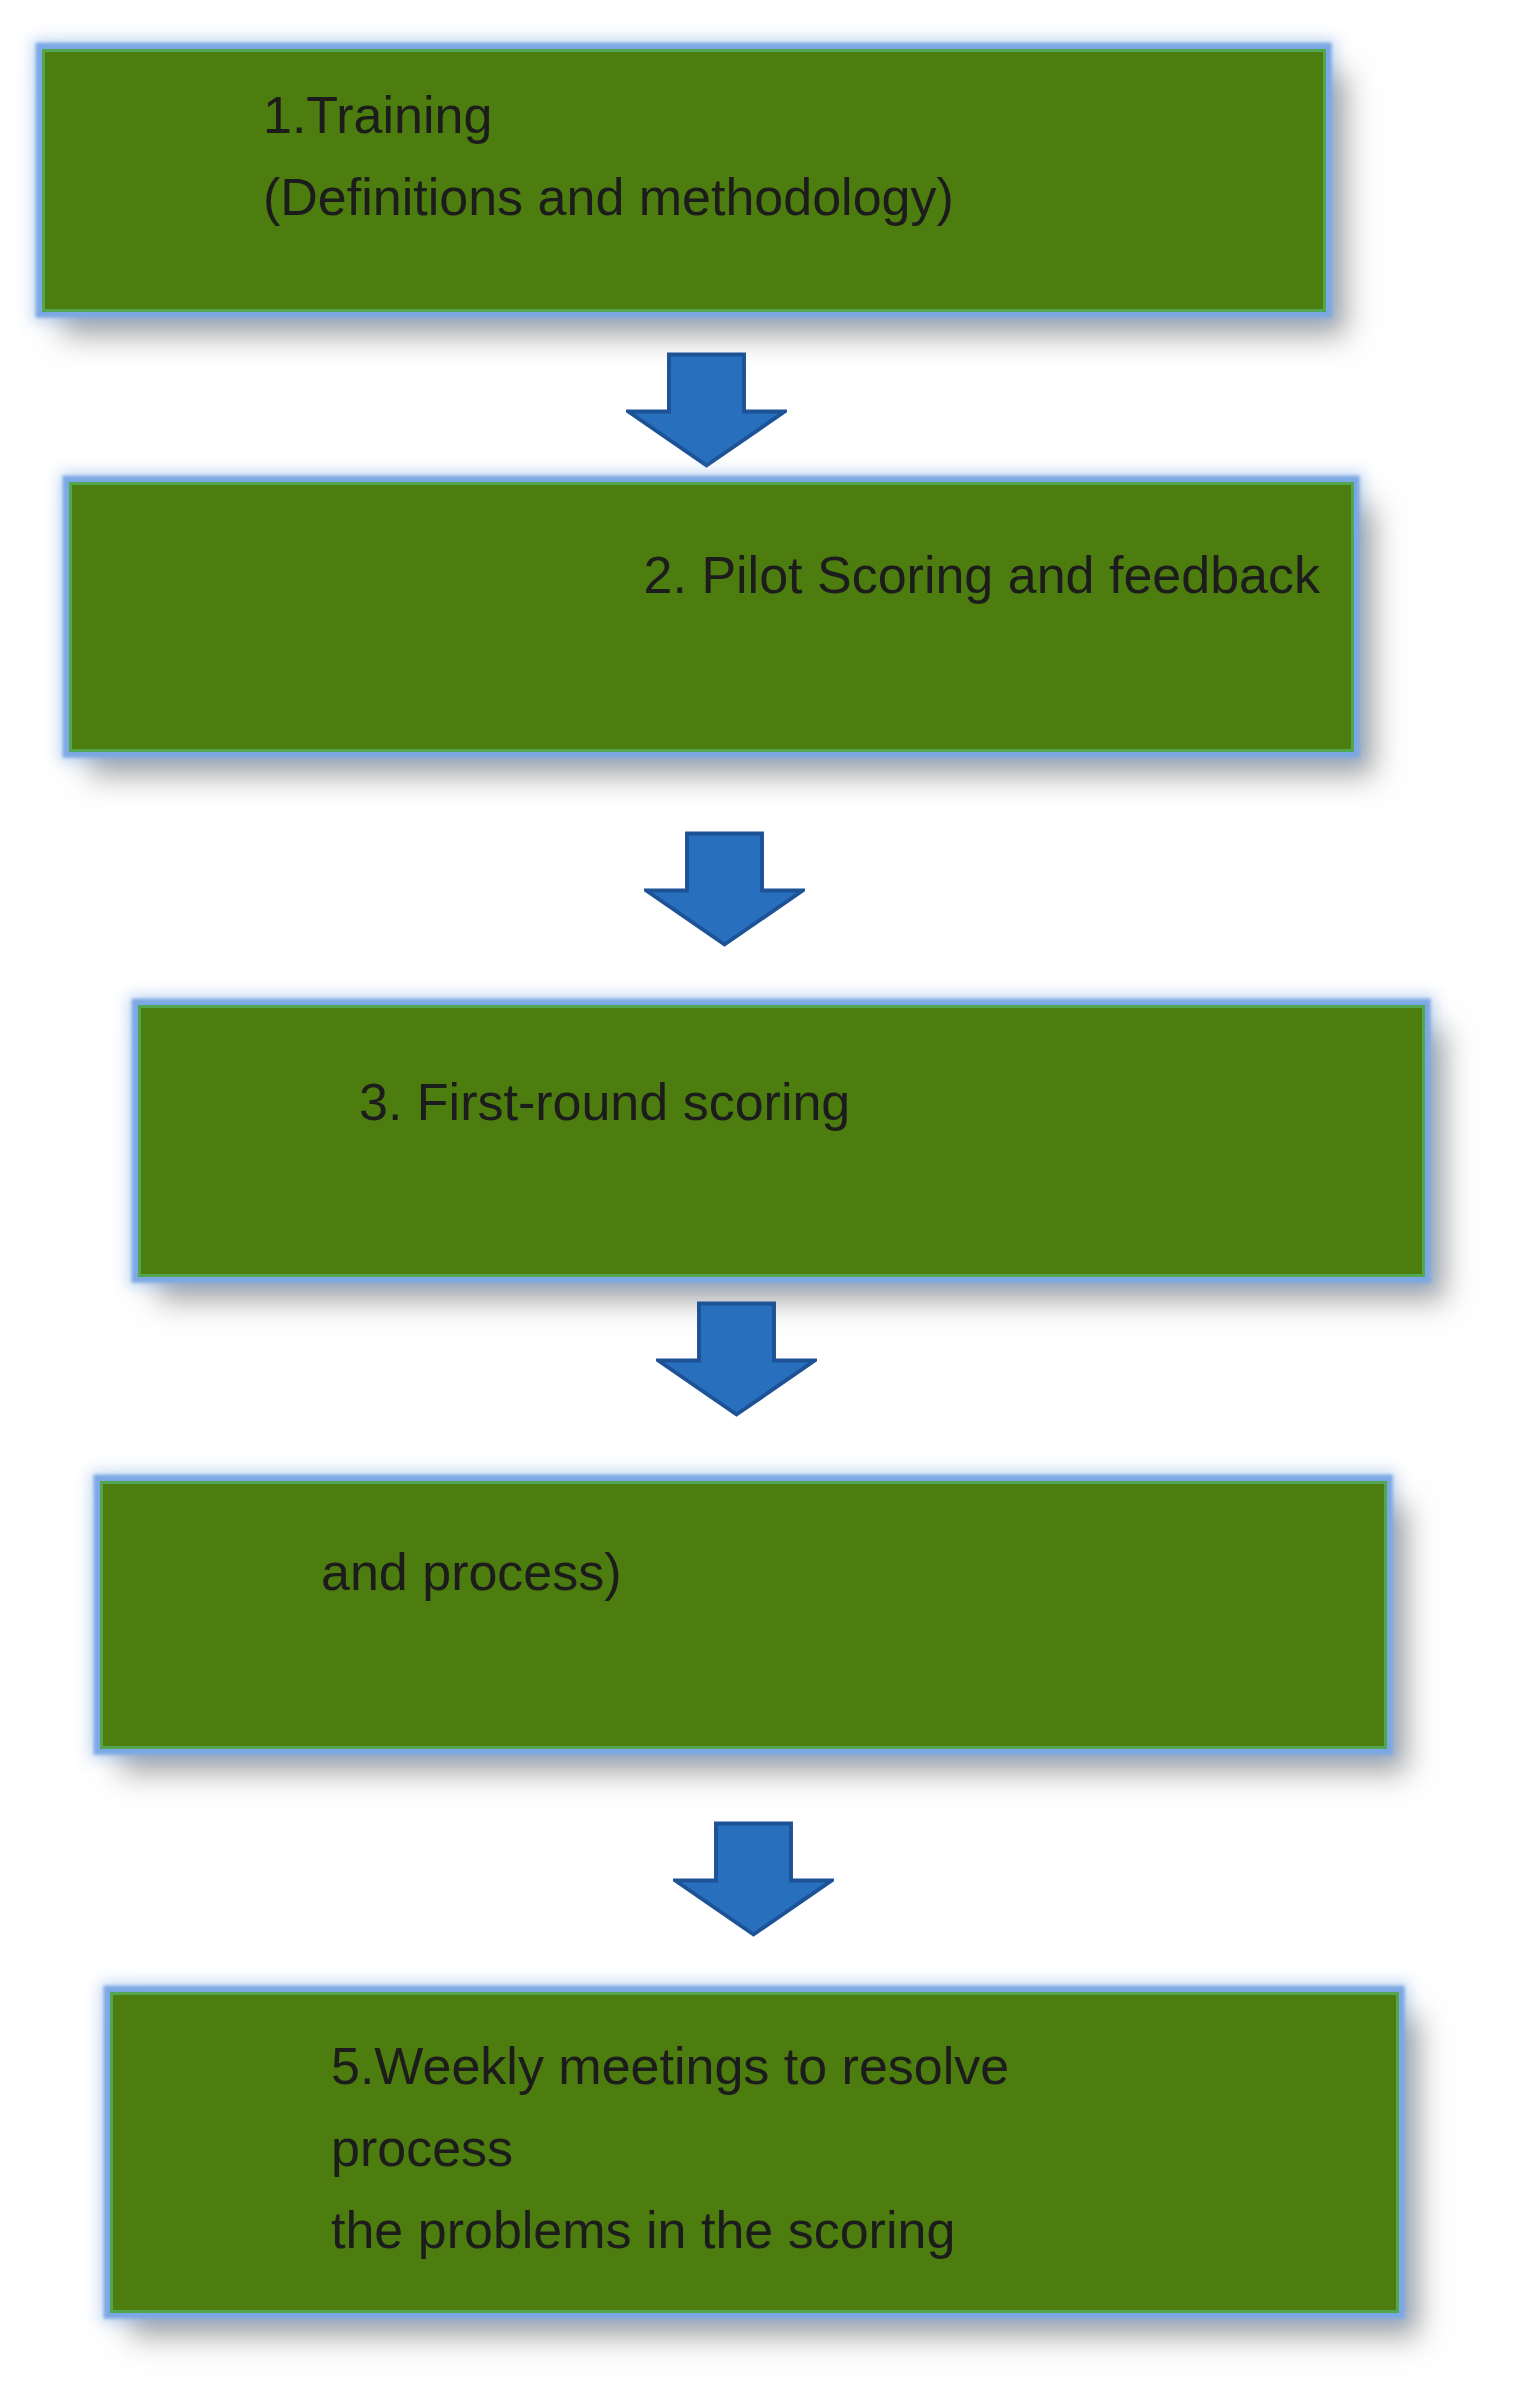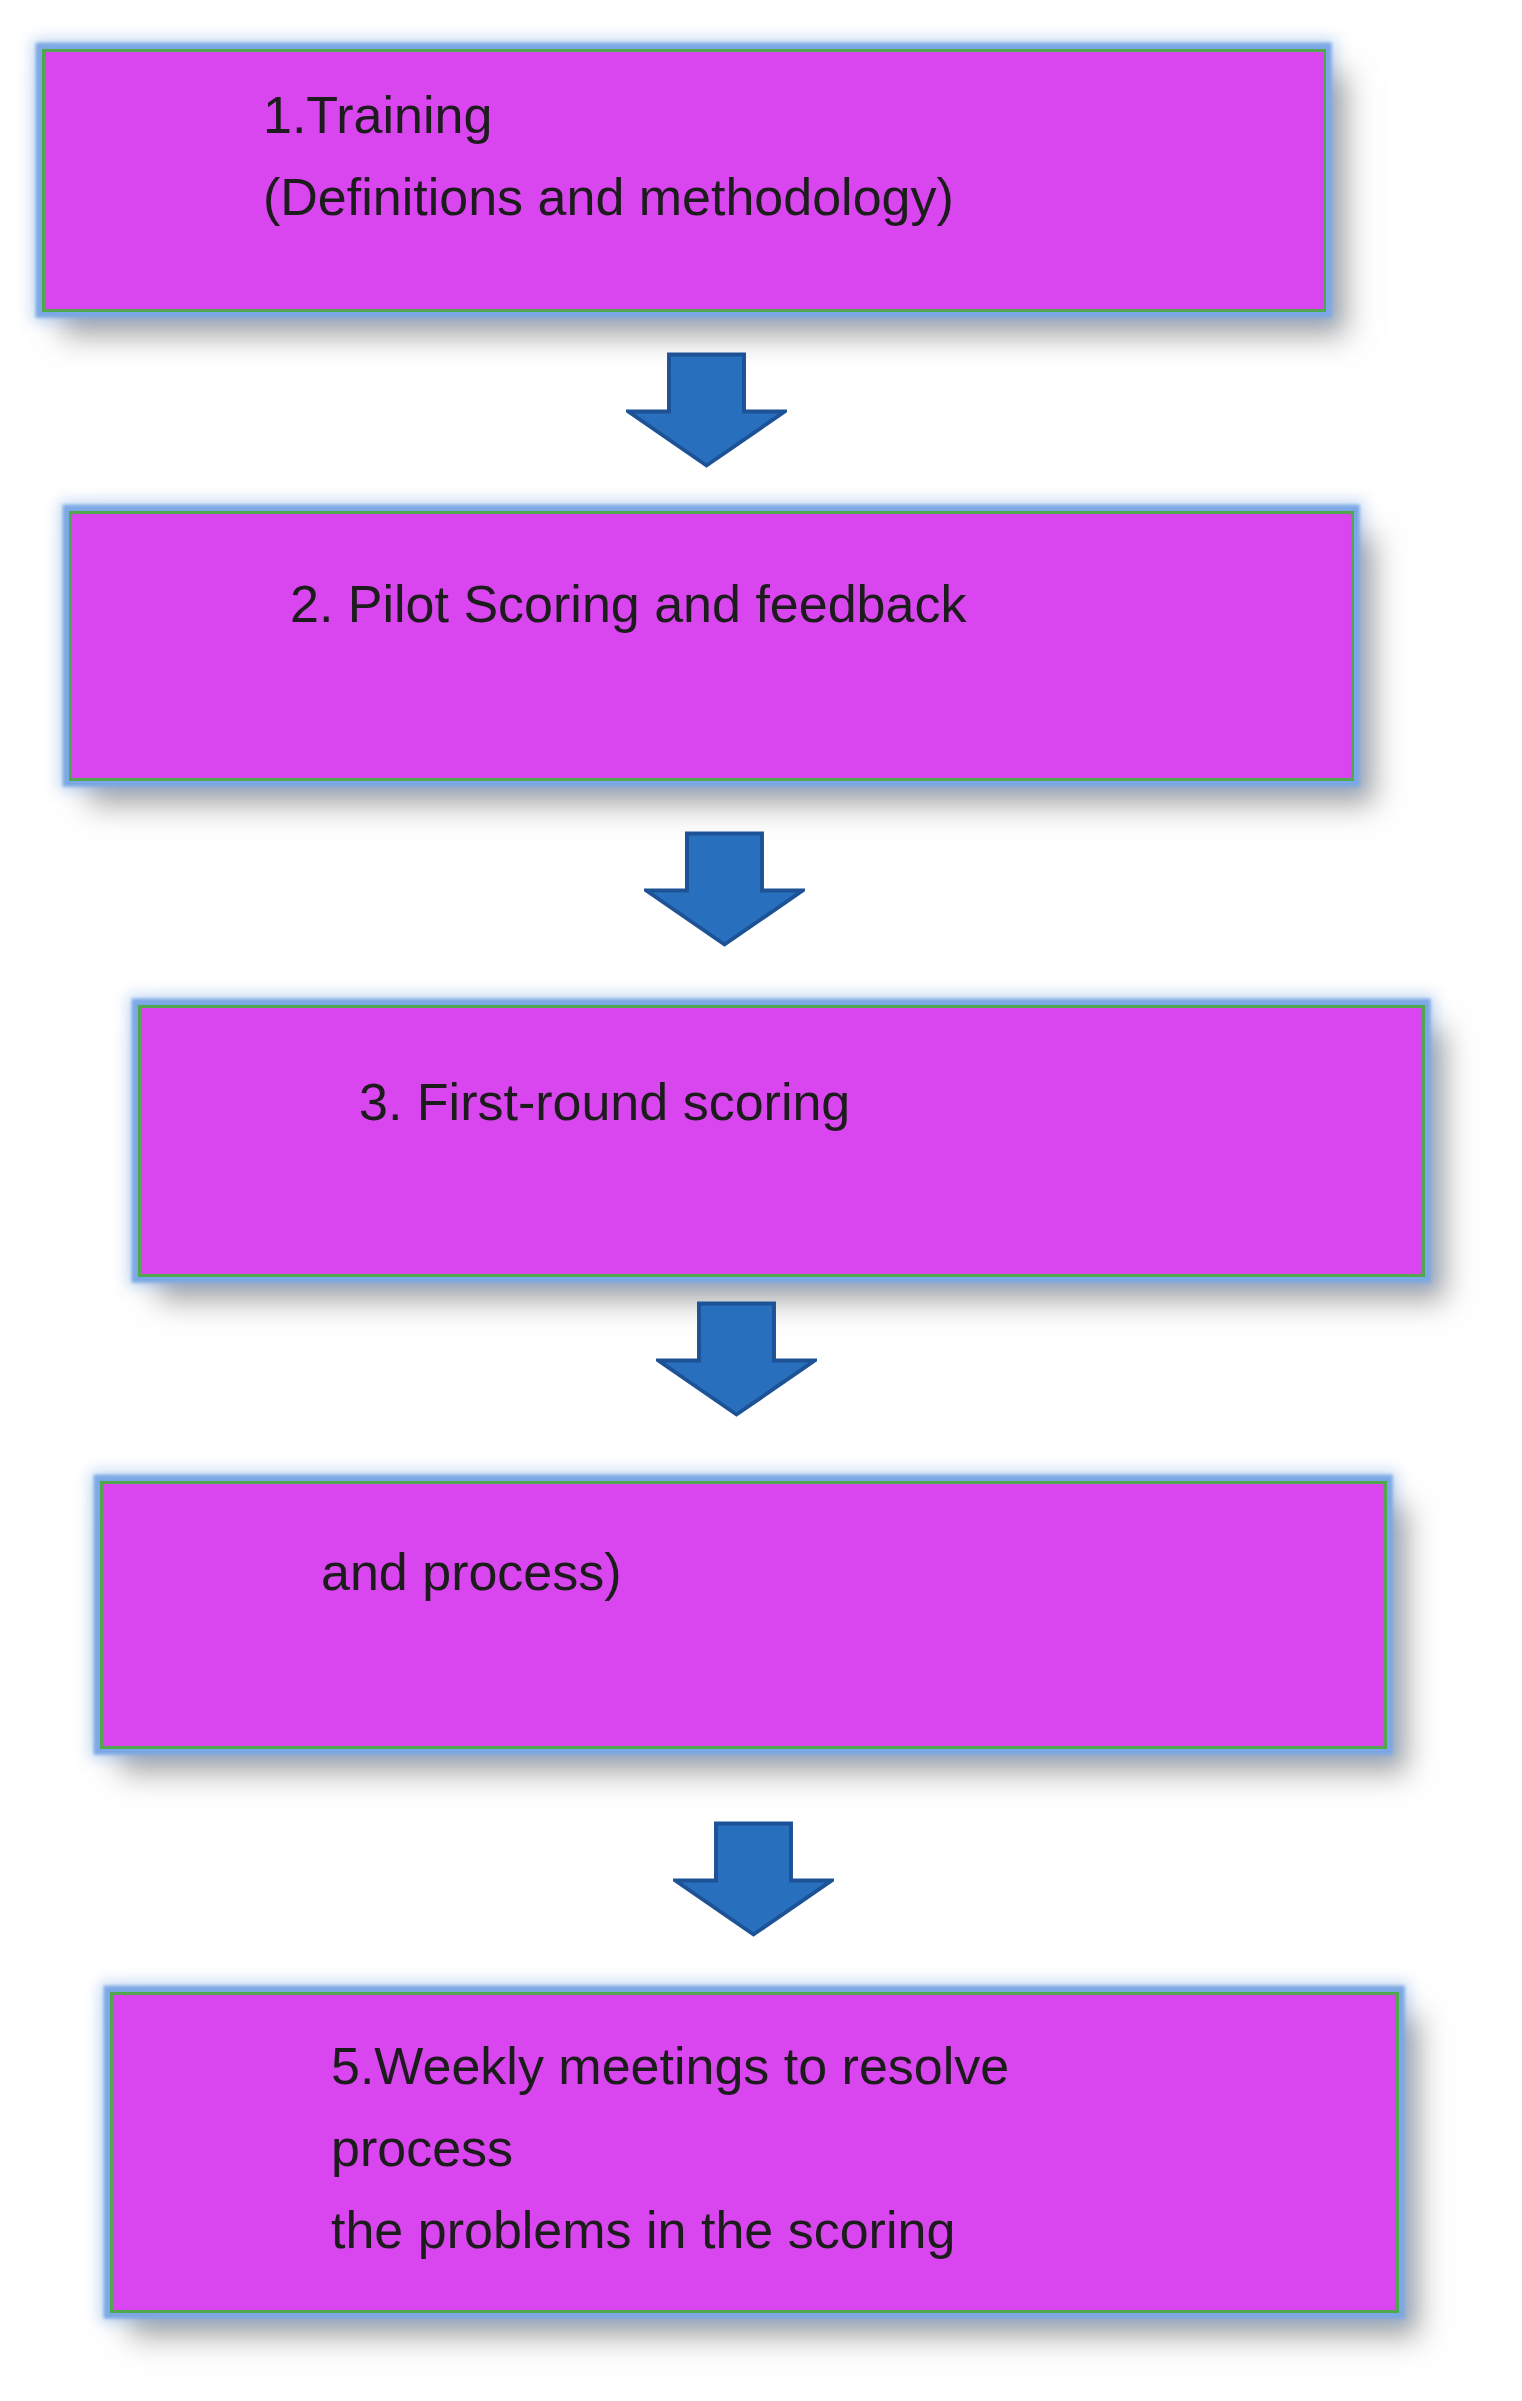--- a/index.html
+++ b/index.html
@@ -11,40 +11,40 @@
     position: relative;
     width: 1522px;
     height: 2401px;
     background: #ffffff;
     overflow: hidden;
     font-family: "Liberation Sans", "DejaVu Sans", sans-serif;
   }
   .box {
     position: absolute;
     box-sizing: border-box;
-    background: #d946ef;
+    background: #4d7c0f;
     border: 3.9px solid #52a64f;
     box-shadow:
       0 0 3.1px 6.3px #7ba8e5,
       0 0 14px 10.2px rgba(123, 168, 229, 0.45),
       20.4px 23.5px 28px 0 rgba(95, 95, 95, 0.55);
     padding-left: 22px;
   }
   .box-text {
     position: absolute;
     left: 218px;
     right: 31px;
     color: #1c1c1c;
     font-size: 52px;
     line-height: 82px;
     letter-spacing: 0px;
     font-weight: 400;
   }
   .box1 { left: 42px;  top: 49px;   width: 1284px; height: 263px; }
-  .box2 { left: 69px;  top: 511px;  width: 1285px; height: 270px; }
+  .box2 { left: 69px;  top: 482px;  width: 1285px; height: 270px; text-align: right; }
   .box3 { left: 90px; top: 1005px; width: 1287px; height: 272px; margin-left: 48px; }
   .box4 { left: 100px; top: 1481px; width: 1287px; height: 268px; }
   .box5 { left: 110px; top: 1992px; width: 1289px; height: 321px; }
   .box1 .box-text { top: 22px; }
   .box2 .box-text { top: 49px; }
   .box3 .box-text { top: 53px; }
   .box4 .box-text { top: 47px; }
   .box5 .box-text { top: 30px; }
   .arrow {
     position: absolute;

